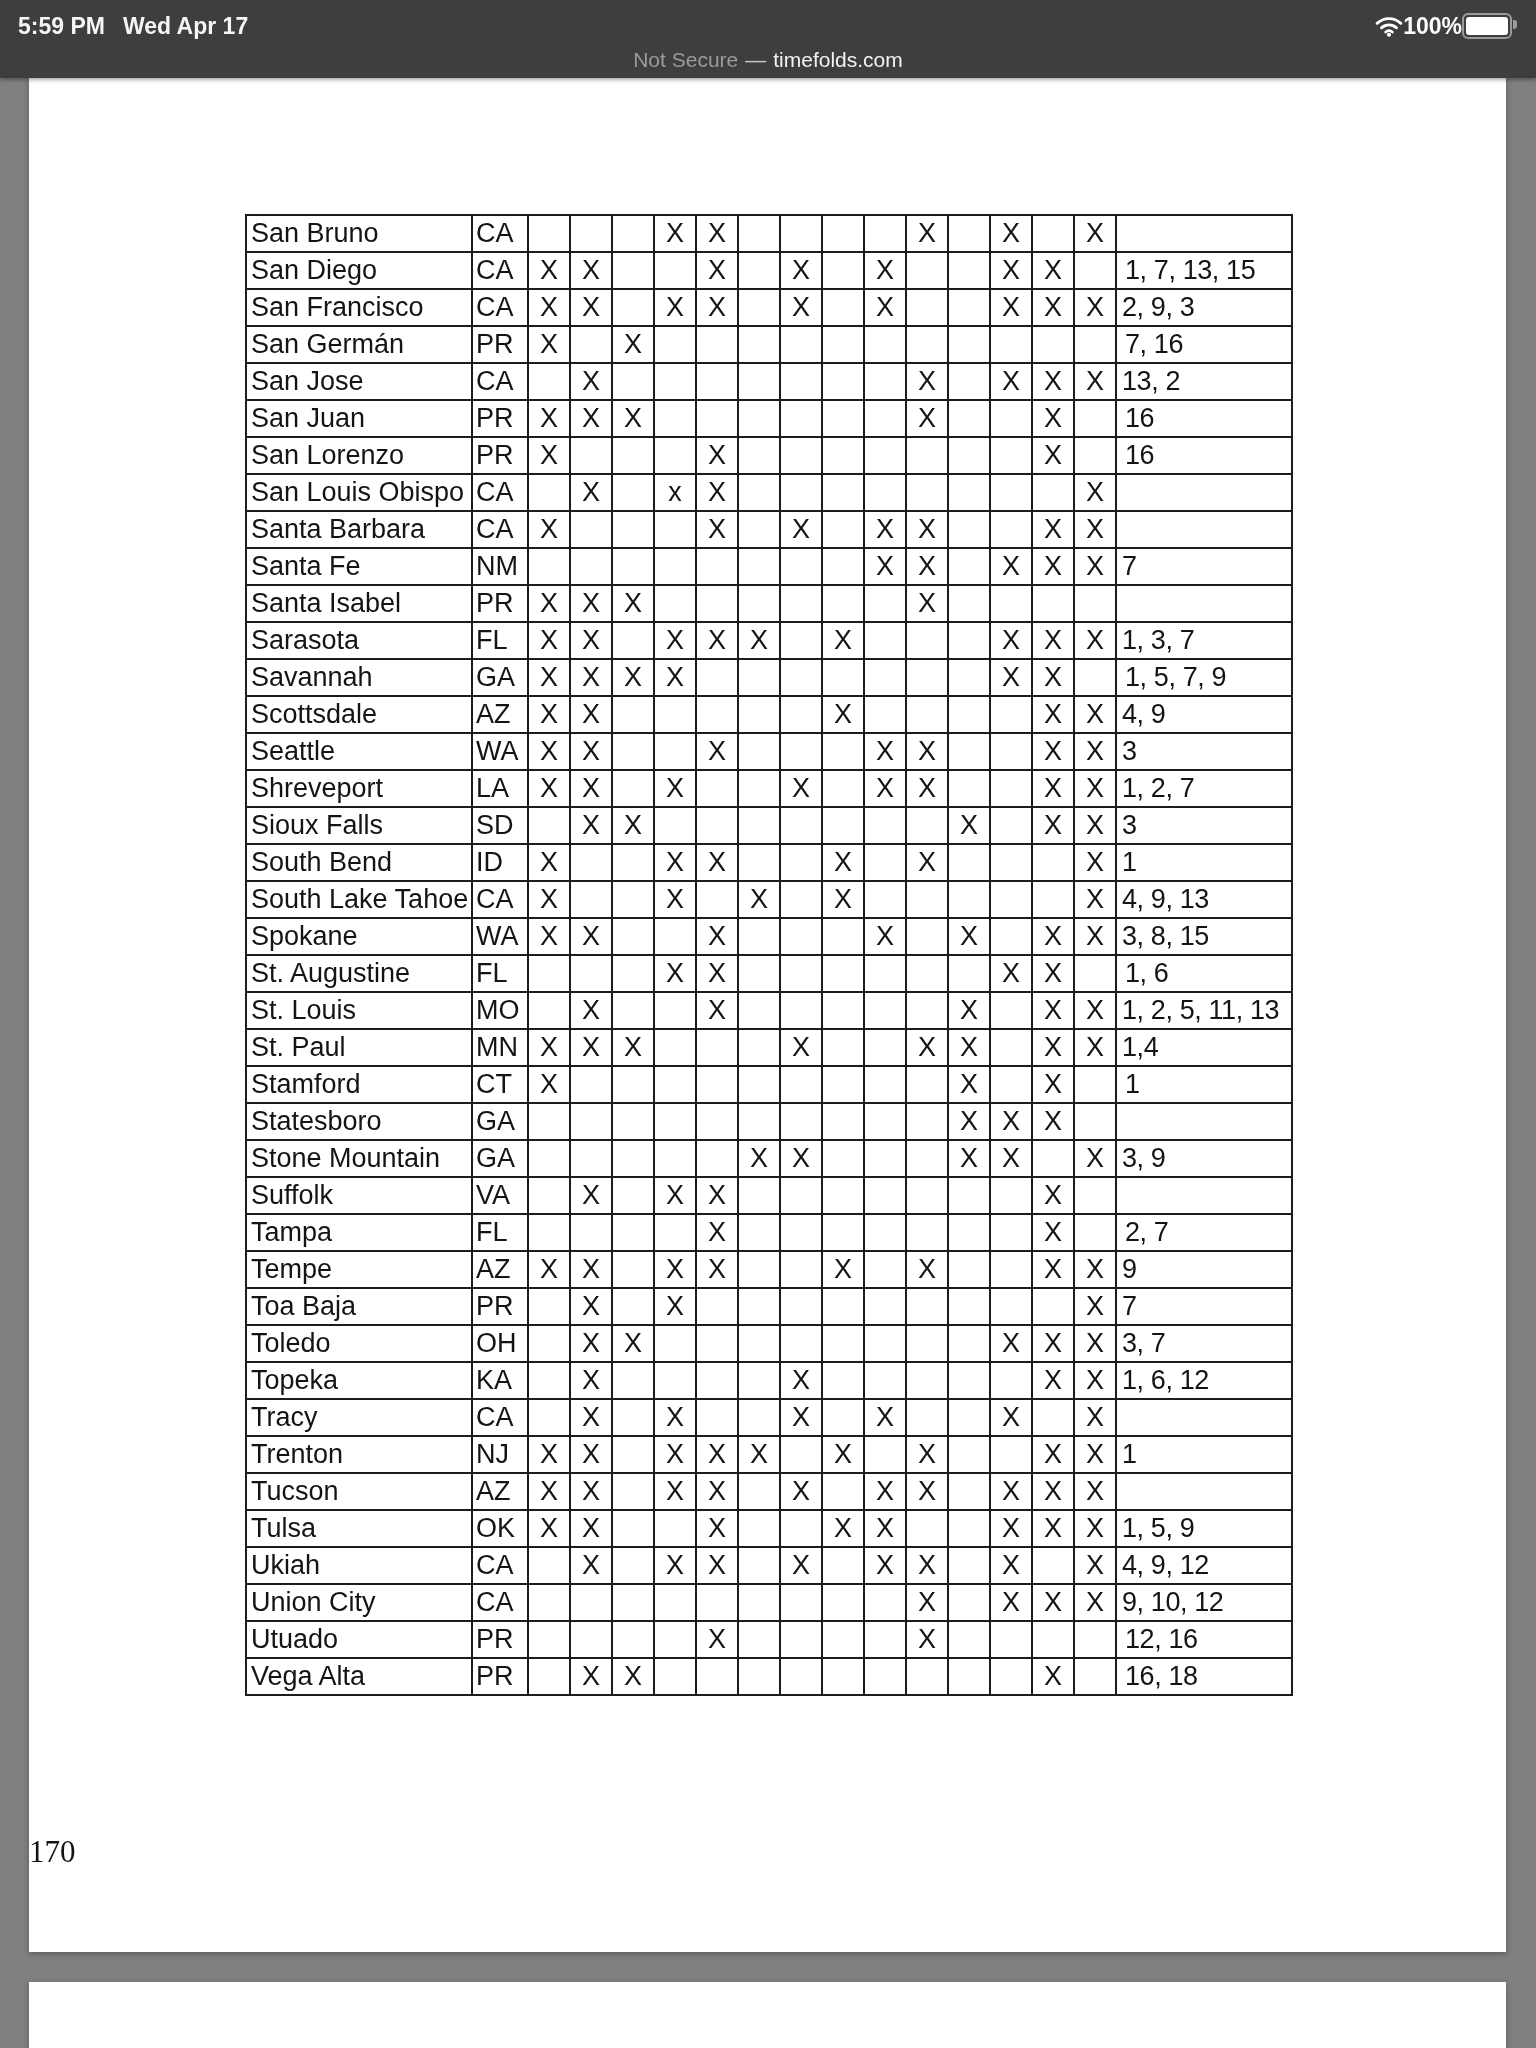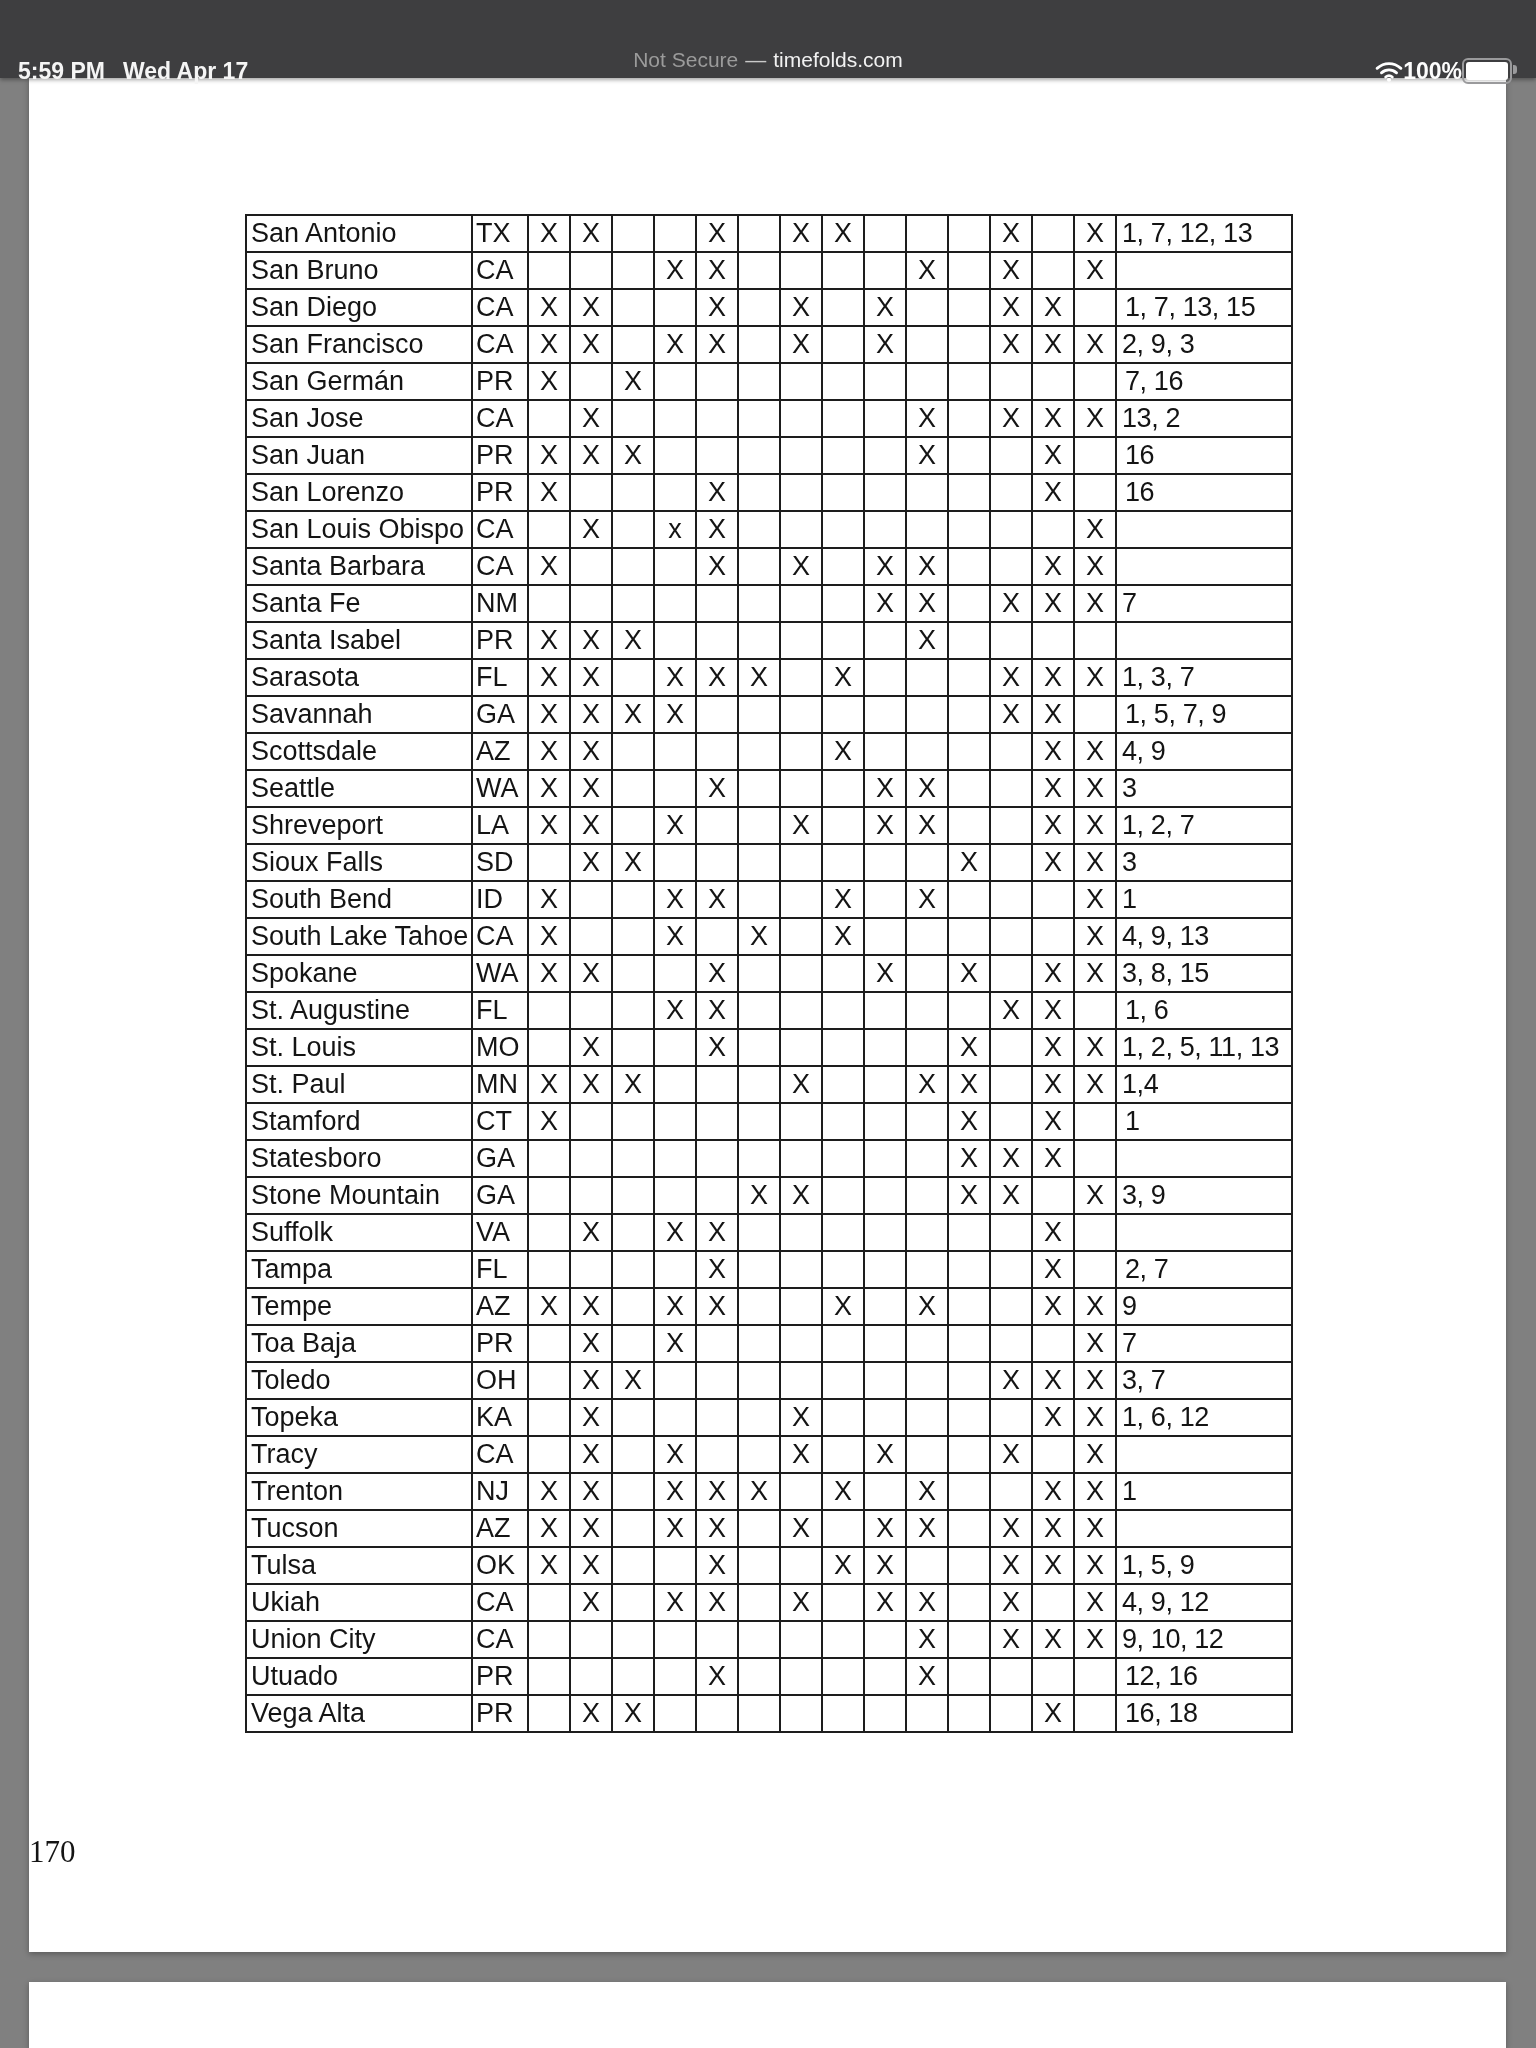--- a/index.html
+++ b/index.html
@@ -9,21 +9,21 @@
     font-family:"Liberation Sans",sans-serif;
   }
   
   .topbar{
     position:absolute;top:0;left:0;right:0;height:78px;
     background:#3e3e40;box-shadow:0 2px 4px rgba(0,0,0,.35);z-index:5;
   }
   .status-row{
     position:absolute;top:0;left:0;right:0;height:44px;
     display:flex;align-items:center;justify-content:space-between;
-    padding:8px 16px 0 18px;box-sizing:border-box;margin-top:45px;
+    padding:8px 16px 0 18px;box-sizing:border-box;
   }
   .status-left{display:flex;gap:18px;align-items:baseline;color:#f5f5f5;font-size:23px;font-weight:600;}
   .status-right{display:flex;align-items:center;color:#fdfdfd;font-size:23px;font-weight:700;}
   .url-row{
     position:absolute;top:44px;left:0;right:0;height:32px;
     display:flex;align-items:center;justify-content:center;font-size:21px;
   }
   .sec{color:#9b9b9b;}
   .sep{color:#c9c9c9;margin:0 7px;}
   .dom{color:#f2f2f2;}
@@ -105,39 +105,20 @@
         <col style="width:42px">
           <col style="width:42px">
           <col style="width:42px">
           <col style="width:42px">
         <col style="width:42px">
           <col style="width:42px">
         <col style="width:176px">
       </colgroup>
       <tbody>
           <tr>
-            <td class="city">San Antonio</td>
-            <td class="state">TX</td>
-            <td class="mark">X</td>
-            <td class="mark">X</td>
-            <td class="mark"></td>
-            <td class="mark"></td>
-            <td class="mark">X</td>
-            <td class="mark"></td>
-            <td class="mark">X</td>
-            <td class="mark">X</td>
-            <td class="mark"></td>
-            <td class="mark"></td>
-            <td class="mark"></td>
-            <td class="mark">X</td>
-            <td class="mark"></td>
-            <td class="mark">X</td>
-            <td class="nums">1, 7, 12, 13</td>
-          </tr>
-          <tr>
             <td class="city">San Bruno</td>
             <td class="state">CA</td>
             <td class="mark"></td>
             <td class="mark"></td>
             <td class="mark"></td>
             <td class="mark">X</td>
             <td class="mark">X</td>
             <td class="mark"></td>
             <td class="mark"></td>
             <td class="mark"></td>

